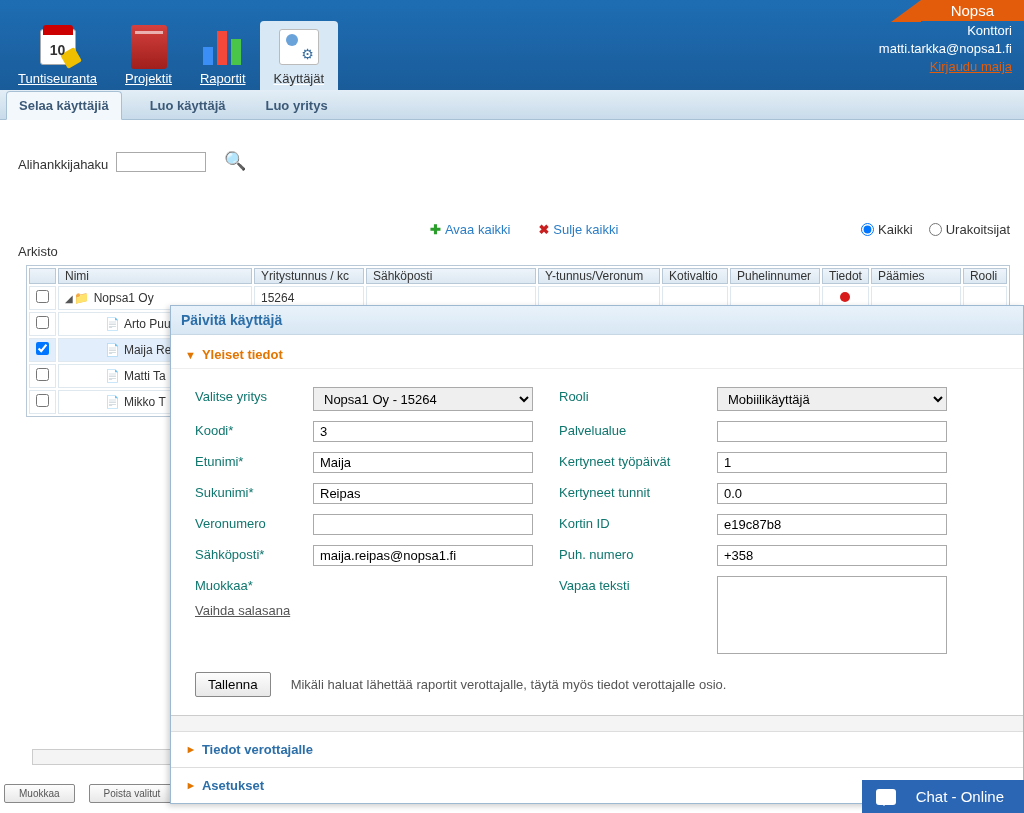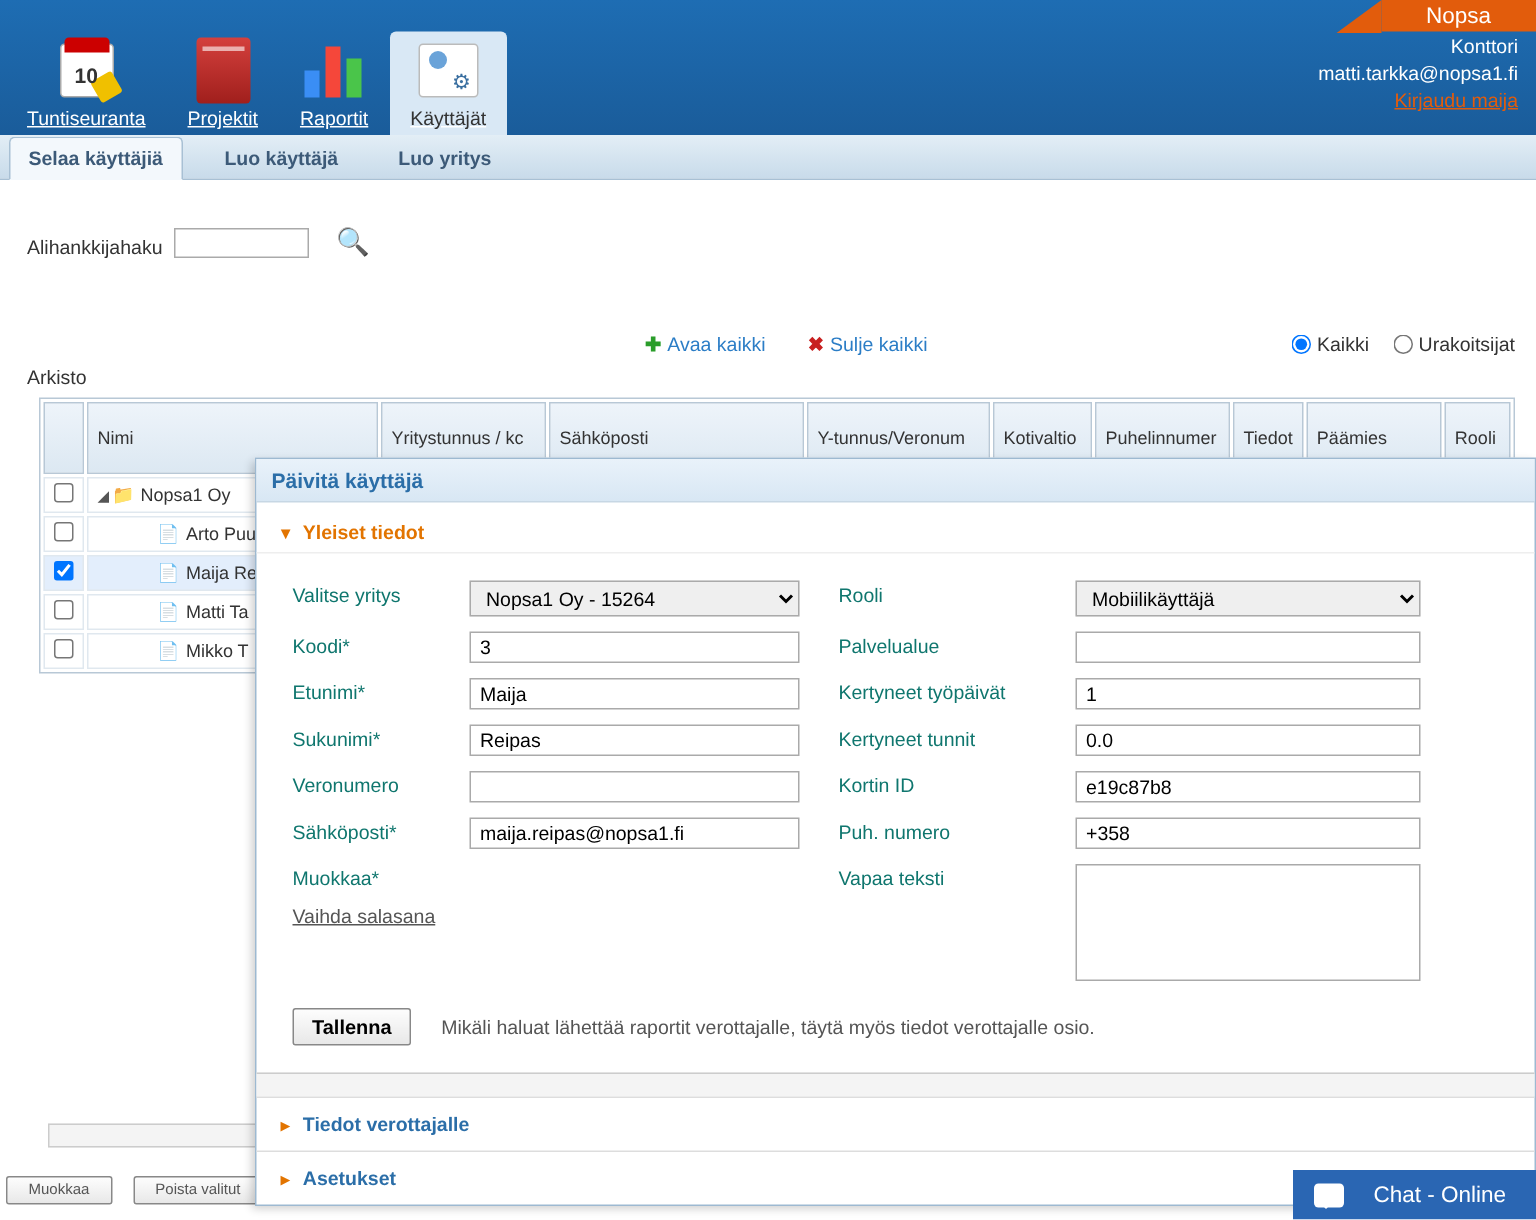--- a/index.html
+++ b/index.html
@@ -54,21 +54,21 @@
   .arkisto-lbl { width: 420px; padding-left:8px;margin-top:44px; }
   .link-actions { display:flex; gap:28px; }
   .link-actions a { color:#2b7dc6; cursor:pointer; text-decoration:none; }
   .green-plus{color:#2a9d2a;font-weight:bold;margin-right:4px;}
   .red-x{color:#c82020;font-weight:bold;margin-right:4px;}
   .radio-group{ margin-left:auto; display:flex; gap:16px; align-items:center; color:#333; padding-right:4px;}
   .radio-group label{display:flex;align-items:center;gap:4px;}
 
   
   .grid { width: calc(100% - 20px); margin-left:16px; border:1px solid #b8c8d6; }
-  .grid th { background: linear-gradient(#eef4fa,#dce8f2); border:1px solid #b8c8d6; font-weight:normal; color:#333; padding:16px 6px; text-align:left; font-size:12px; }
+  .grid th { background: linear-gradient(#eef4fa,#dce8f2); border:1px solid #b8c8d6; font-weight:normal; color:#333; padding:0 6px; text-align:left; font-size:12px; }
   .grid td { border:1px solid #e0e8ef; padding:3px 6px; font-size:12px; color:#333; background:#fff; }
   .grid tr.sel td { background:#e3eefc; }
   .folder-mini{color:#d9a934;margin-right:4px;}
   .file-mini{color:#8cb7df;margin-right:4px;}
   .tree-arrow{color:#555;margin-right:2px;font-size:10px;}
   .dot-red{display:inline-block;width:10px;height:10px;border-radius:50%;background:#d81c1c;}
 
   .bottom-buttons { position:absolute; left:4px; bottom:10px; display:flex; gap:14px; }
   .bottom-buttons button{ border:1px solid #888; background:linear-gradient(#fdfdfd,#e8e8e8); padding:3px 14px; font-size:10px; color:#555; cursor:pointer; border-radius:2px;}
 
@@ -83,21 +83,21 @@
   .form-body { padding: 18px 24px 8px; display:flex; gap:26px; }
   .col { display:grid; grid-template-columns: 118px 220px; row-gap:10px; align-content:start; }
   .col.right { grid-template-columns: 158px 230px; }
   .col label { color:#0f766e; padding-top:2px; font-size:13px; }
   .col input, .col select, .col textarea { border:1px solid #aaa; padding:2px 6px; font-size:13px; width:100%; }
   .col select{height:24px;}
   .col textarea{height:78px;resize:none;}
   .changepw{ text-decoration:underline; color:#555; cursor:pointer; grid-column: 1 / span 2;}
 
   .form-foot{ padding: 10px 24px 18px; display:flex; align-items:center; gap:20px;}
-  .form-foot button{border:1px solid #888;background:linear-gradient(#fdfdfd,#e8e8e8);padding:4px 12px;cursor:pointer;border-radius:2px;font-weight:bold;}
+  .form-foot button{border:1px solid #888;background:linear-gradient(#fdfdfd,#e8e8e8);padding:4px 12px;cursor:pointer;border-radius:2px;}
   .form-foot .hint{color:#555;font-size:13px;}
 
   .panel-scroll{height:16px;border-top:1px solid #ccc;background:#f4f4f4;}
 
   .left-scroll{position:absolute;left:32px;bottom:48px;right:850px;height:16px;background:#f4f4f4;border:1px solid #ccc;}
 
   
   .chat-widget{position:absolute;right:0;bottom:0;background:#2a66b3;color:#fff;padding:8px 20px 8px 14px;display:flex;align-items:center;gap:20px;font-size:15px;cursor:pointer;}
   .chat-widget .bubble{width:20px;height:16px;background:#fff;border-radius:3px;position:relative;}
   .chat-widget .bubble::after{content:"";position:absolute;bottom:-5px;left:4px;border:4px solid transparent;border-top-color:#fff;}

